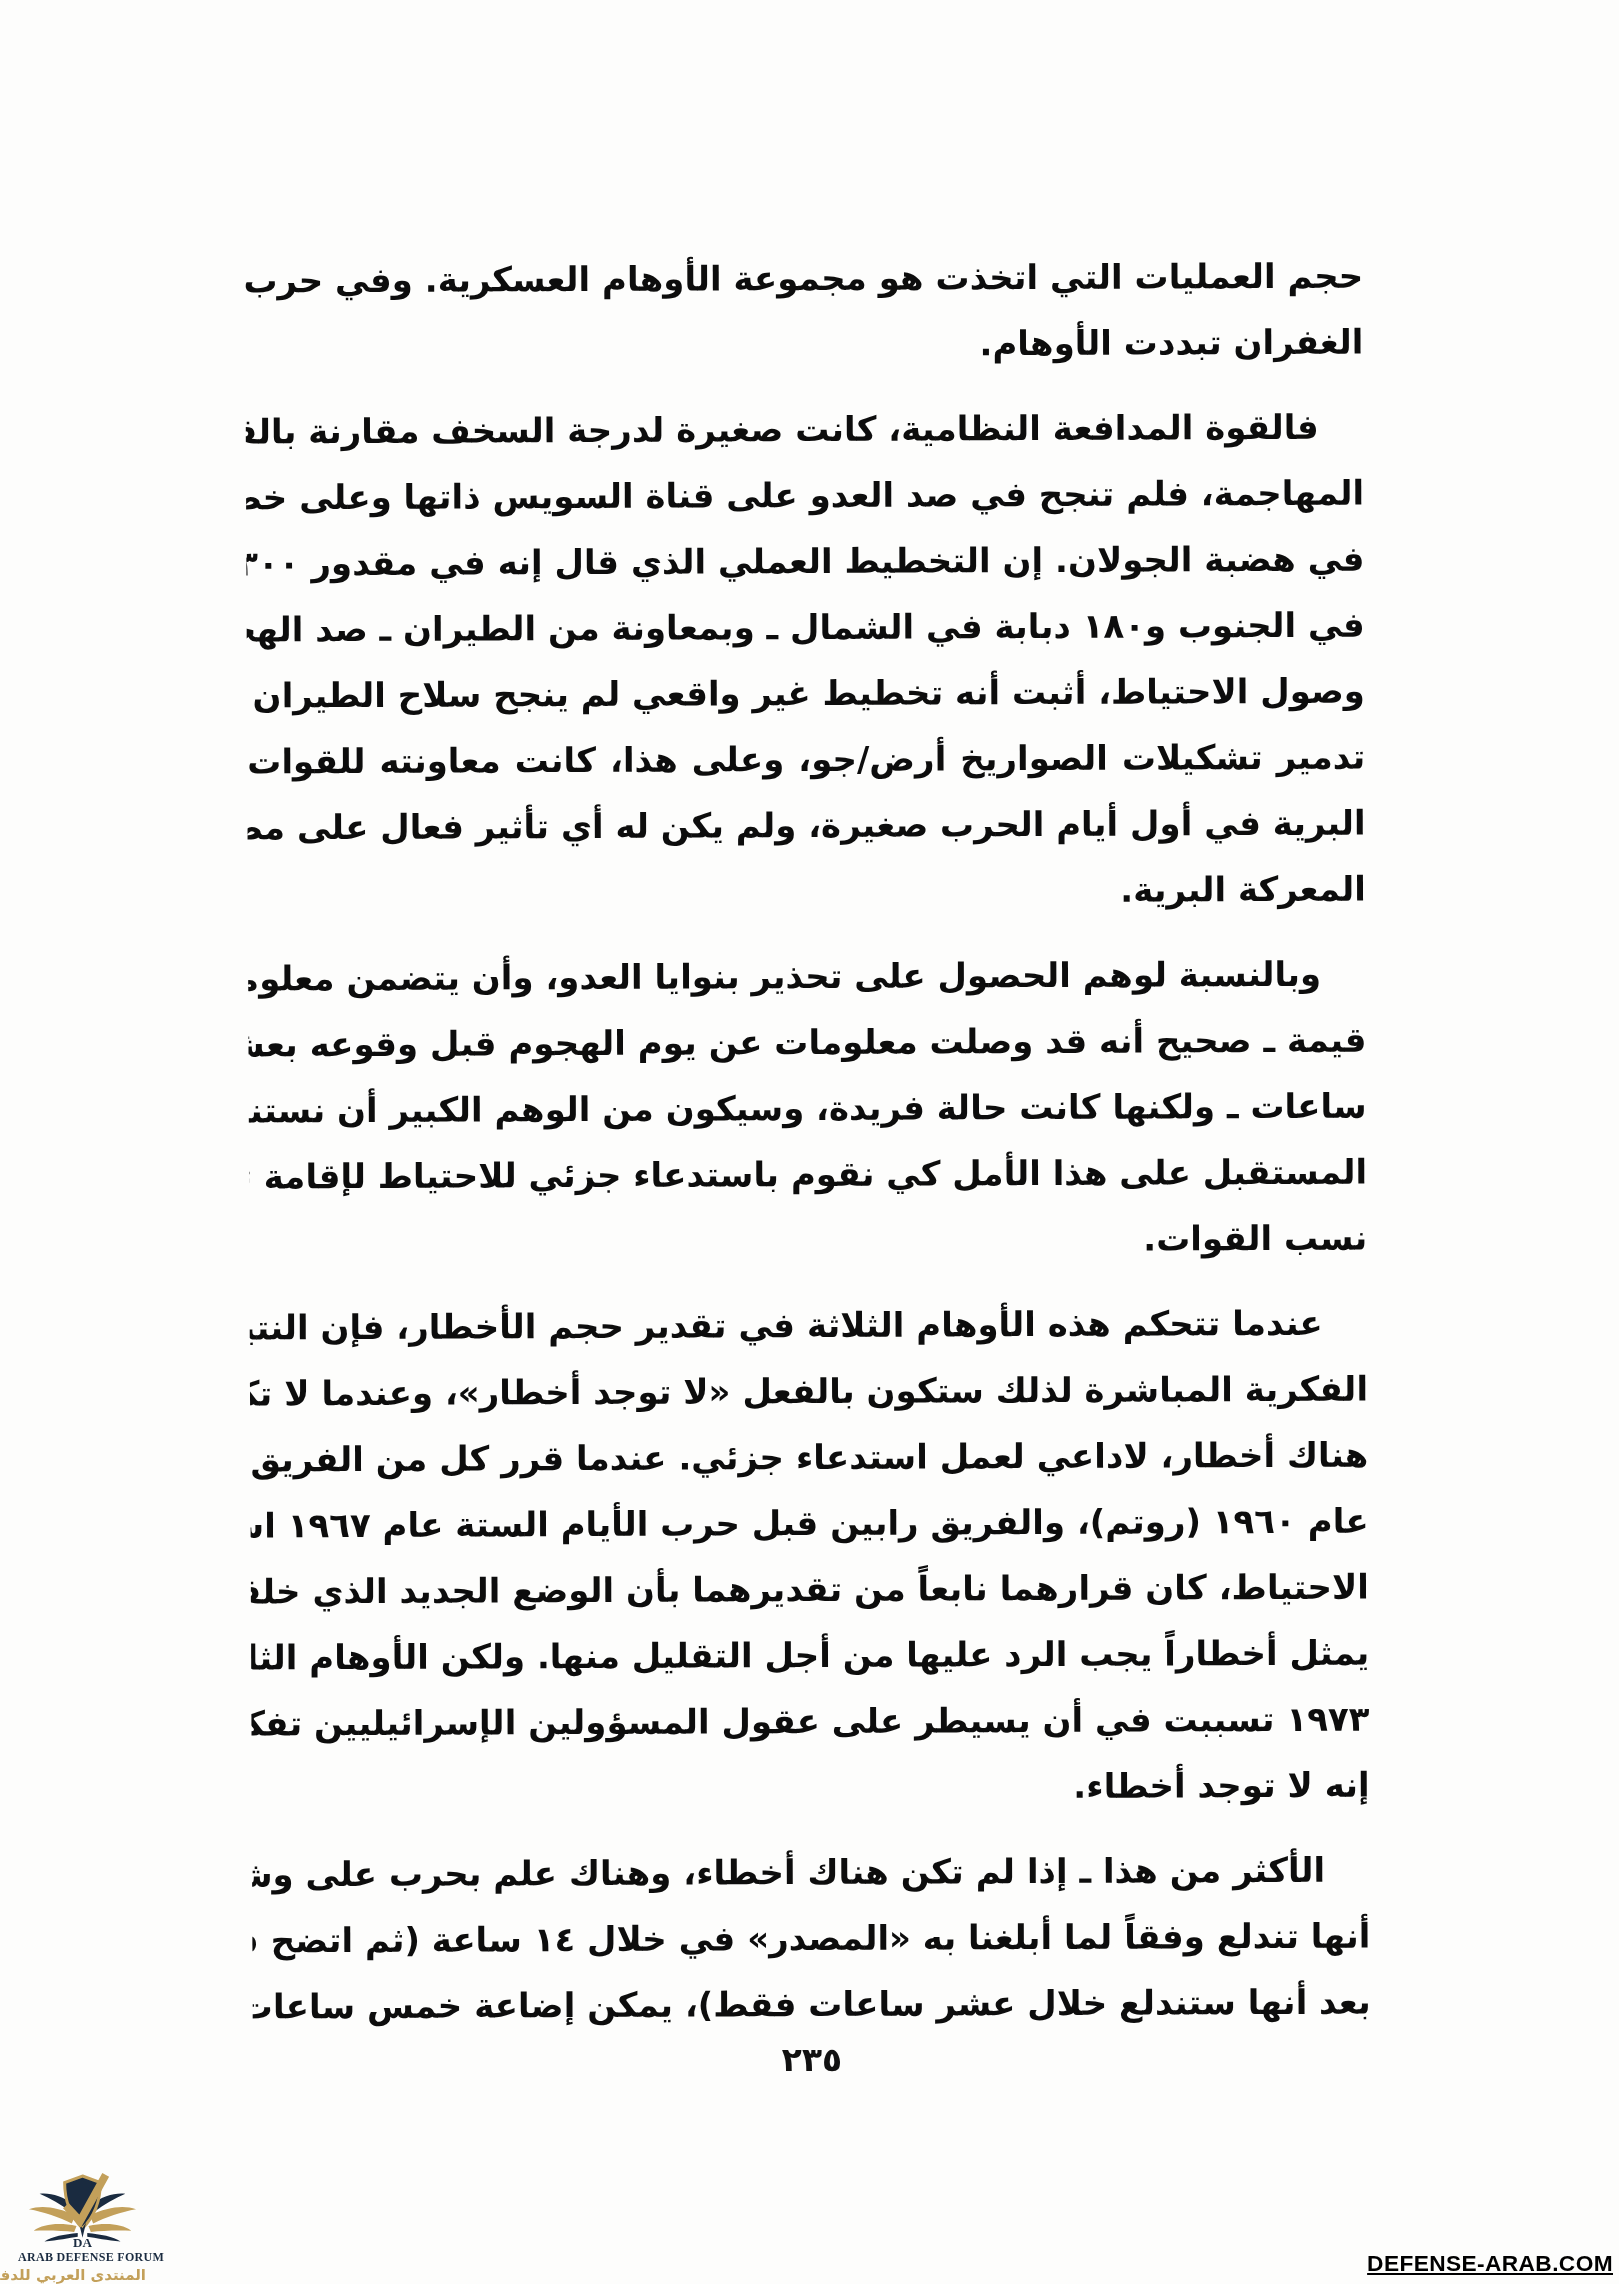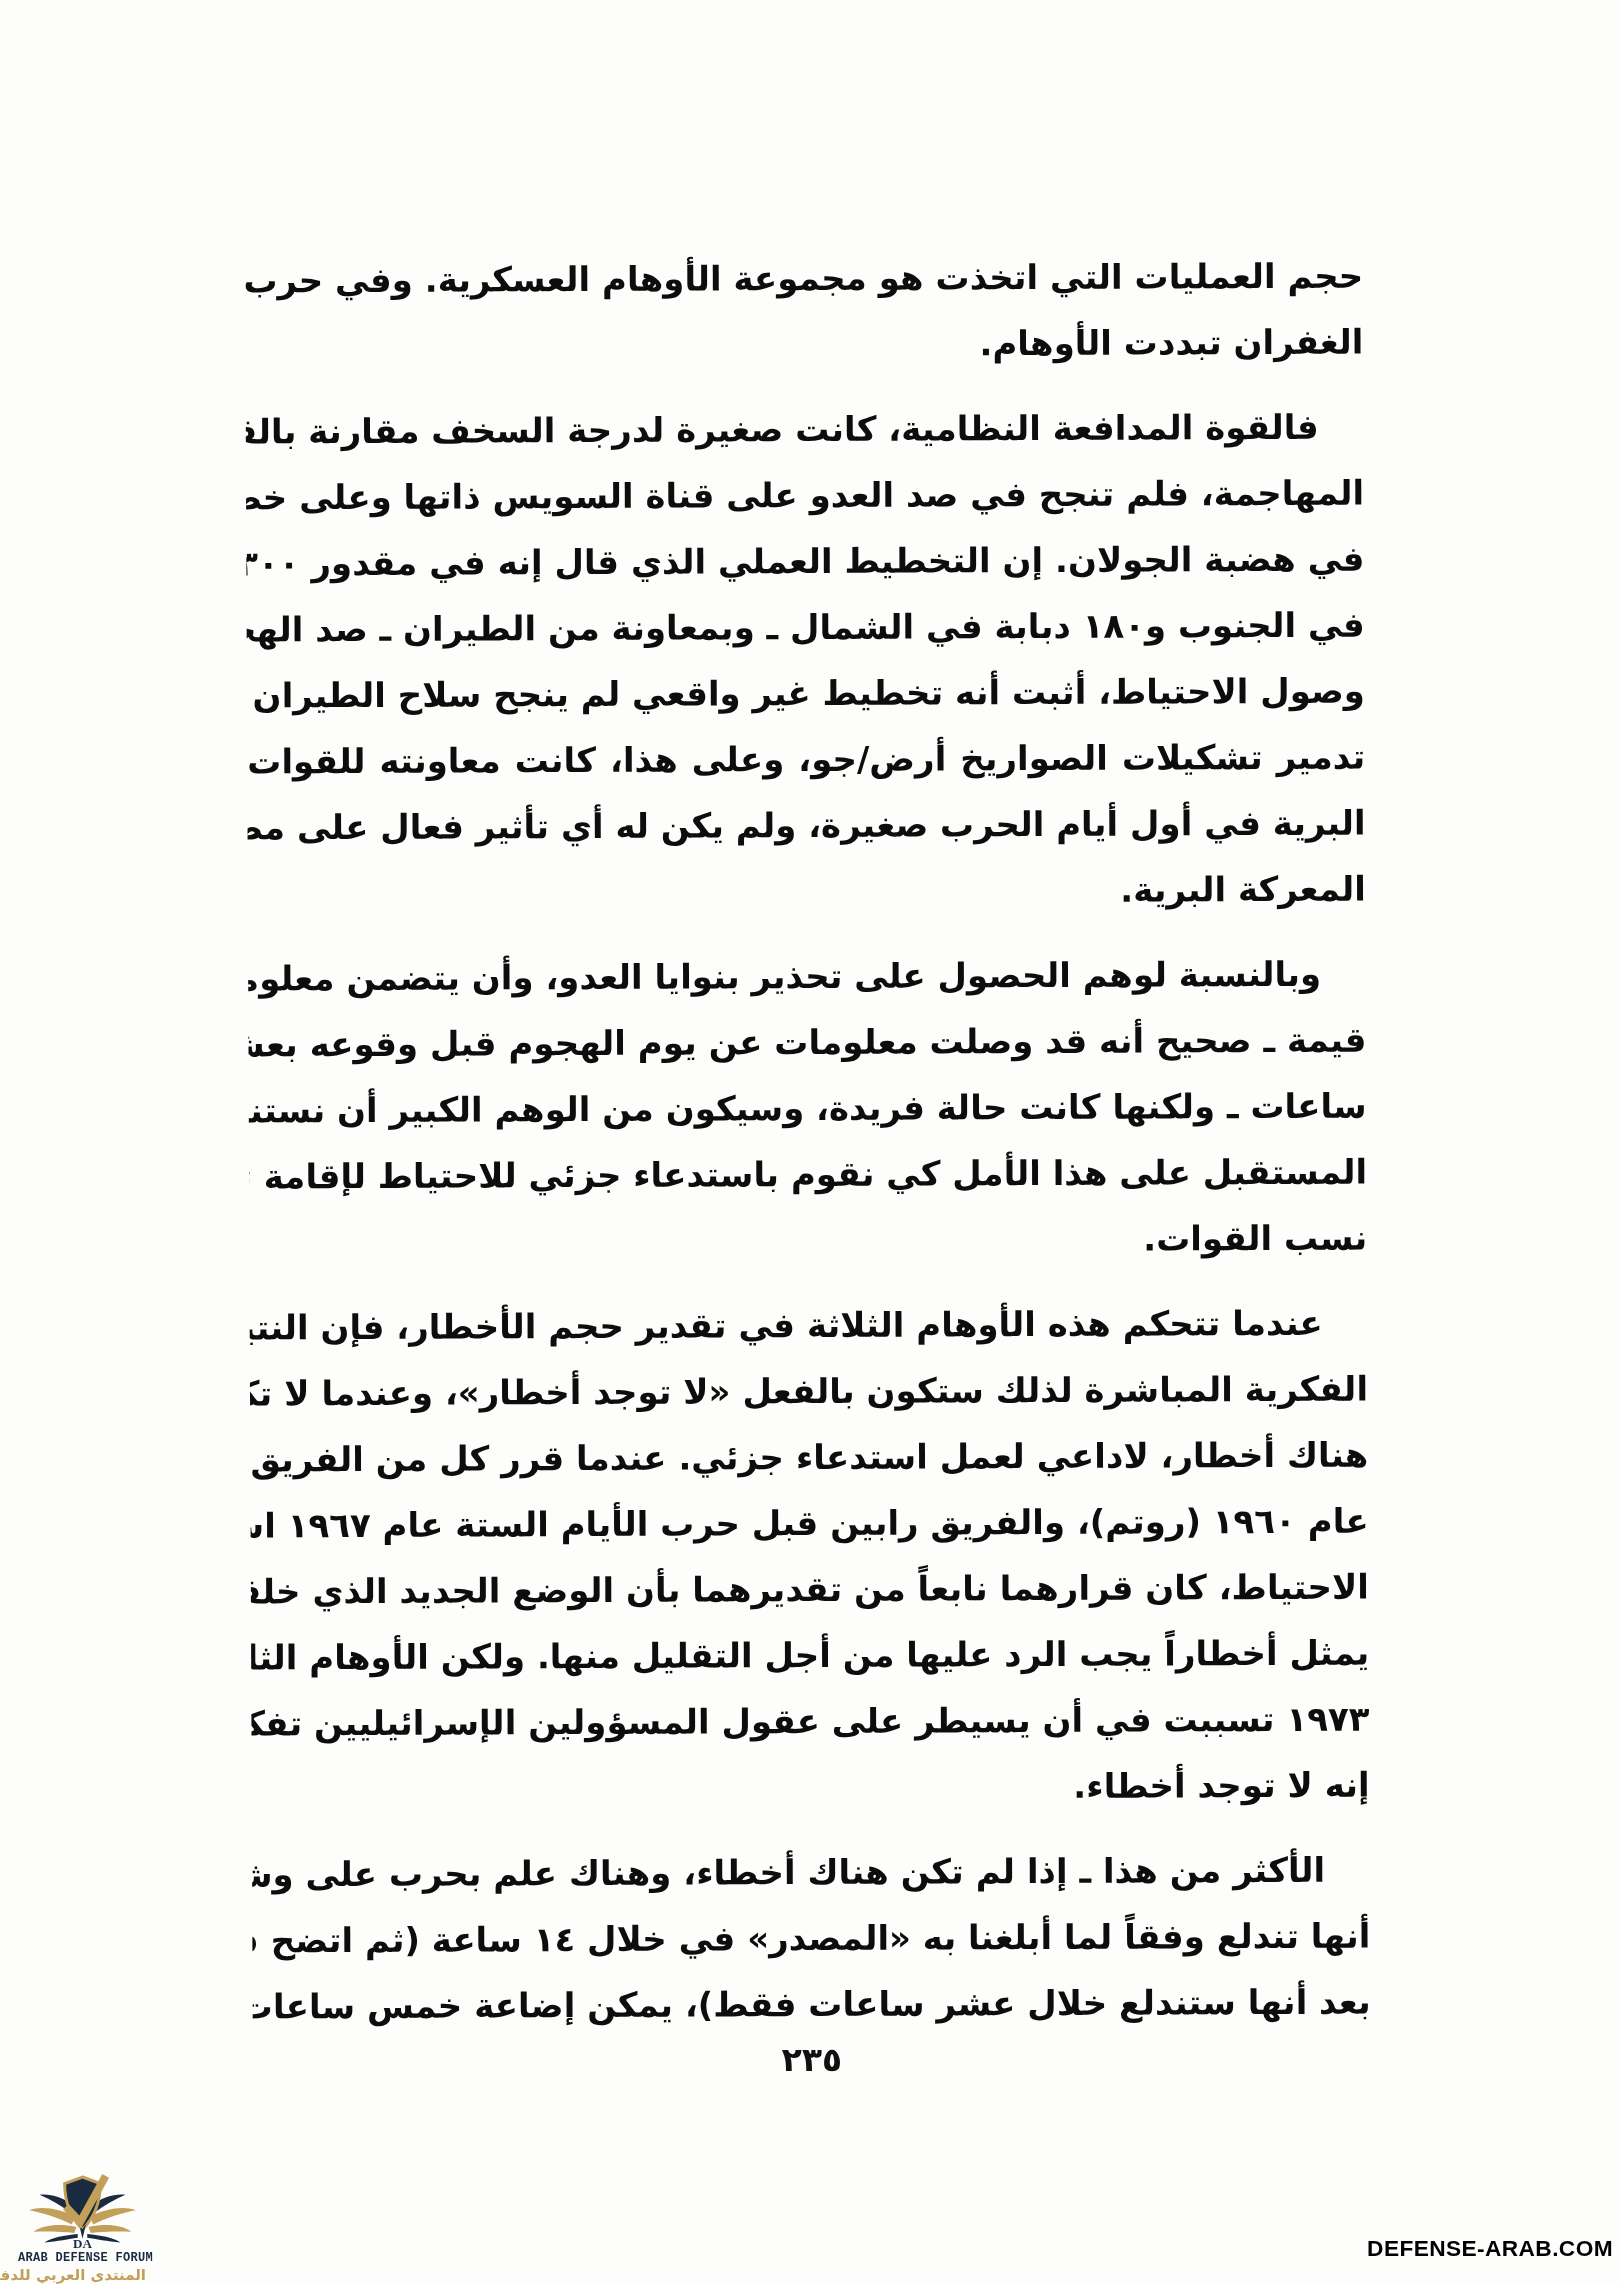--- a/index.html
+++ b/index.html
@@ -43,45 +43,46 @@
   }
   
   .logo{
     position:absolute;
     left:18px;bottom:0;
     width:128px;
     text-align:center;
   }
   .logo svg{display:block;margin:0 auto;}
   .logo-en{
-    font-family:Liberation Mono, monospace;
+    font-family:Liberation Serif, serif;
     font-weight:700;
     font-size:12px;
     letter-spacing:0.3px;
     color:#1a2b40;
     white-space:nowrap;
     text-align:center;
   }
   .logo-ar{
     direction:rtl;
     font-size:15px;
     font-weight:700;
     color:#c3a05a;
     white-space:nowrap;
     margin-top:1.5px;
   }
   
   .watermark{
     position:absolute;
-    right:6px;bottom:22px;
+    right:6px;bottom:7px;
     font-family:"Liberation Sans",sans-serif;
     font-weight:700;
     font-size:22.7px;
     letter-spacing:0.4px;
     color:#000;
+    text-decoration:underline;
   }
 </style>
 </head>
 <body>
 
 <div class="page">
 
   <div class="content">
 
     <div class="para">

